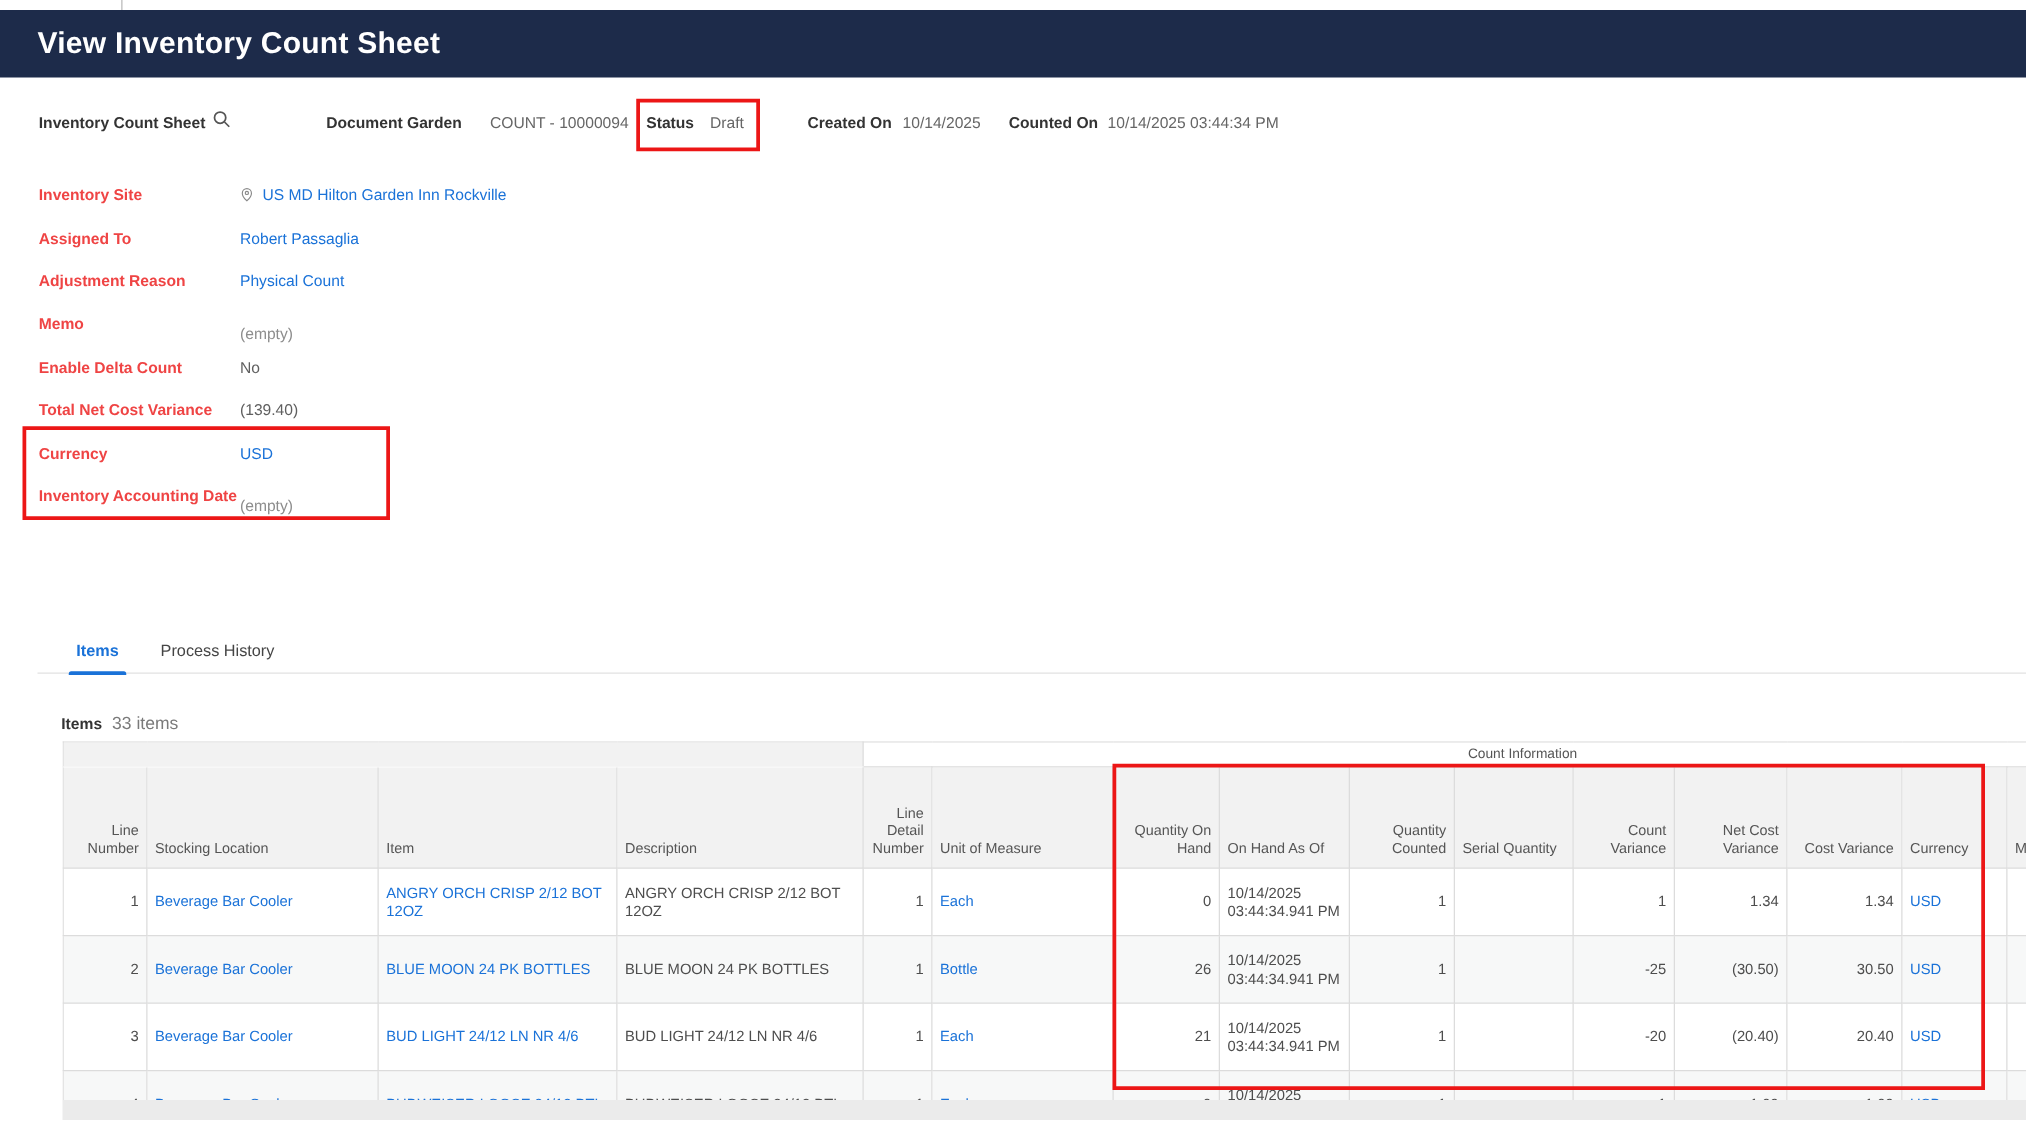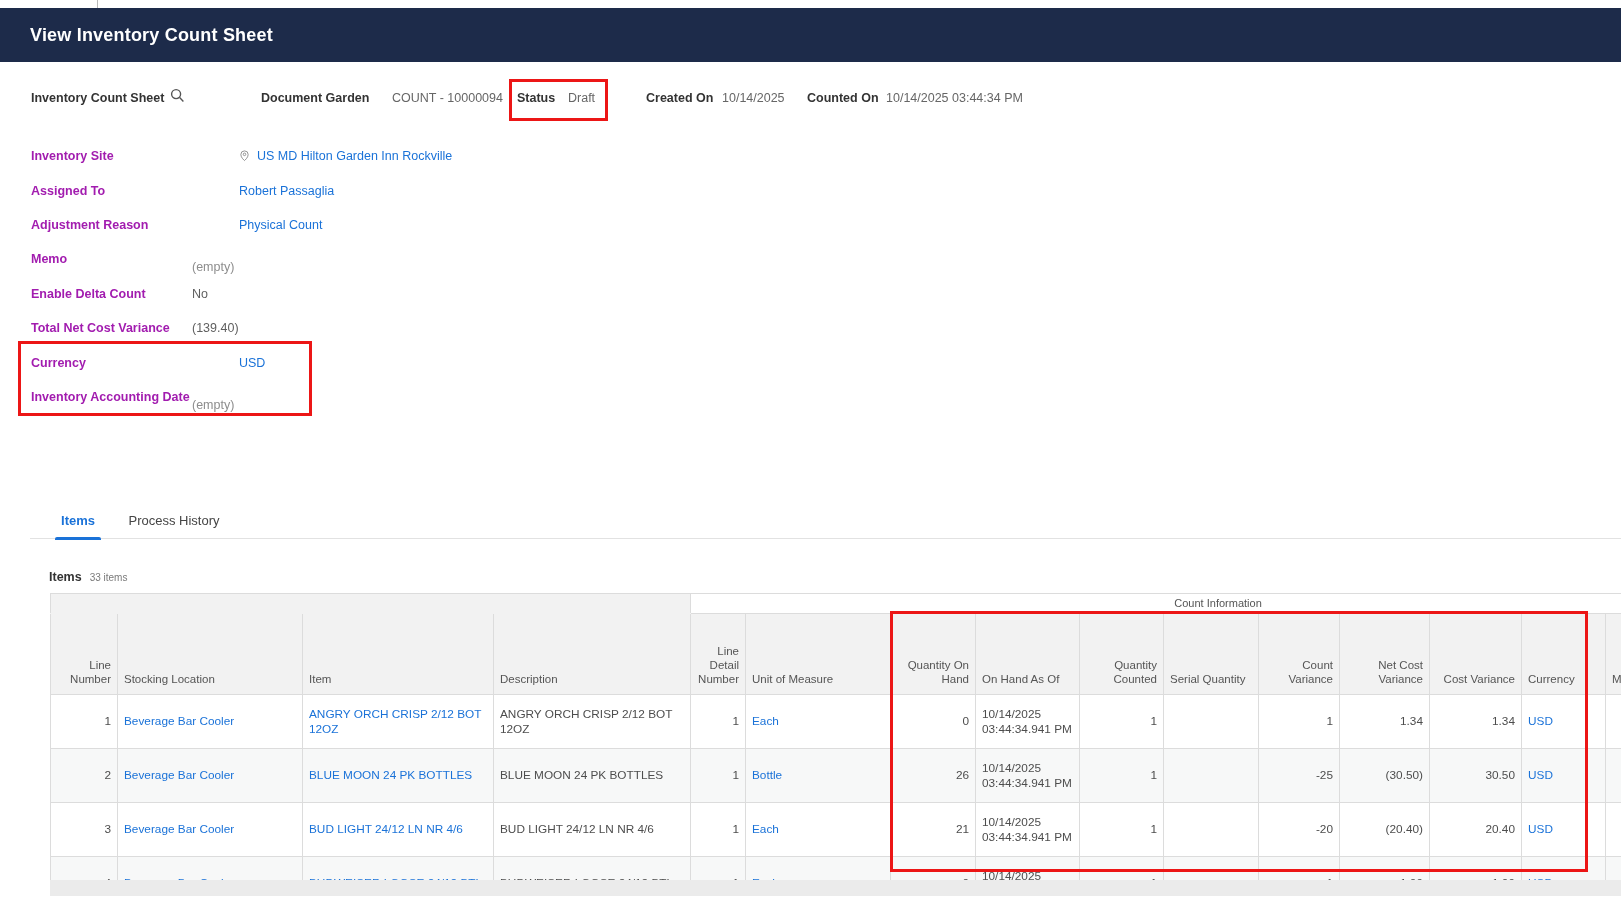--- a/index.html
+++ b/index.html
@@ -9,58 +9,58 @@
     background:#ffffff; font-family:"Liberation Sans", sans-serif;
     --navbar:#1d2b4a; --link:#1a72d8; --red:#ec1616;
   }
 
   
   #top-strip { position:absolute; top:0; left:0; width:100%; height:8px; background:#ffffff; }
   #top-strip-line { position:absolute; top:0; left:97px; width:1px; height:8px; background:#b9b9b9; }
 
   
   #navbar { position:absolute; top:8px; left:0; width:100%; height:54px; background:var(--navbar); }
-  #navbar h1 { margin:0; padding-left:30px; line-height:54px; font-size:18px; font-weight:700; color:#ffffff; letter-spacing:.2px; }
+  #navbar h1 { margin:0; padding-left:30px; line-height:54px; font-size:24px; font-weight:700; color:#ffffff; letter-spacing:.2px; }
 
   
   .info-abs { position:absolute; top:90px; height:16px; line-height:16px; font-size:12.5px; white-space:nowrap; }
   .ilbl { font-weight:700; color:#333333; }
   .ival { color:#666666; }
   #if-sheet   { left:31px; }
   #if-search  { left:170px; top:88px; }
   #if-doc-l   { left:261px; }
   #if-doc-v   { left:392px; }
   #if-status-l{ left:517px; }
   #if-status-v{ left:568px; }
   #if-created-l{ left:646px; }
   #if-created-v{ left:722px; }
   #if-counted-l{ left:807px; }
   #if-counted-v{ left:886px; }
 
   
   #details { position:absolute; left:31px; top:139px; width:760px; }
   .detail-row { height:34.4px; display:flex; align-items:center; }
-  .d-label { width:161px; flex:none; font-size:12.5px; font-weight:700; color:#a21caf; }
+  .d-label { width:161px; flex:none; font-size:12.5px; font-weight:700; color:#ef4444; }
   .d-value { font-size:12.5px; color:#5f5f5f; display:flex; align-items:center; gap:7px; white-space:nowrap; }
-  .d-value.link { color:var(--link);margin-left:47px; }
+  .d-value.link { color:var(--link); }
   .d-value.muted { color:#8d8d8d;margin-top:16px; }
   .pin-icon { display:inline-flex; margin-top:-2px; }
 
   
   #tabs { position:absolute; left:30px; top:505px; width:1591px; height:34px; border-bottom:1px solid #e2e2e2; }
   .tab { position:absolute; top:0; height:34px; line-height:32px; font-size:13px; color:#454545; cursor:pointer; text-align:center; }
   .tab.active { color:var(--link); font-weight:700; }
   #tab-0 { left:25px; width:46px; }
   #tab-1 { left:94px; width:100px; }
   .tab .underline { position:absolute; left:0; right:0; bottom:-1px; height:3px; background:var(--link); border-radius:2px 2px 0 0; }
 
   
   #items-head { position:absolute; left:49px; top:570px; font-size:12.5px; white-space:nowrap; }
   #items-head .t { font-weight:700; color:#333333; }
-  #items-head .c { margin-left:8px; font-size:10px; color:#7a7a7a; }
+  #items-head .c { margin-left:8px; font-size:14px; color:#7a7a7a; }
 
   
   #table-wrap { position:absolute; left:50px; top:593px; width:1571px; height:287px; overflow:hidden; }
   table { border-collapse:collapse; table-layout:fixed; width:1795px; background:#ffffff; }
   th, td { border:1px solid #dcdcdc; overflow:hidden; }
   thead th { background:#f2f2f2; font-weight:400; color:#555555; }
   th.group-left { border-bottom-color:#f2f2f2; height:20px; }
   th.group { background:#ffffff; height:20px; font-size:11px; color:#555555; text-align:center; padding:0 100px 2px 0; vertical-align:middle; }
   tr.colhead th { height:81px; vertical-align:bottom; padding:0 6px 8px 6px; font-size:11.5px; line-height:14px; }
   th.align-right, td.align-right { text-align:right; }

